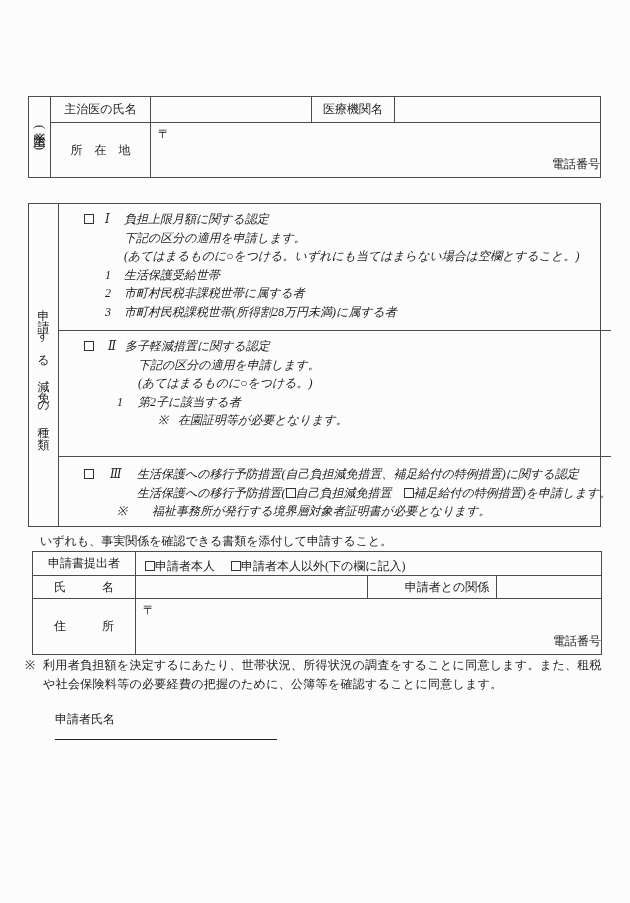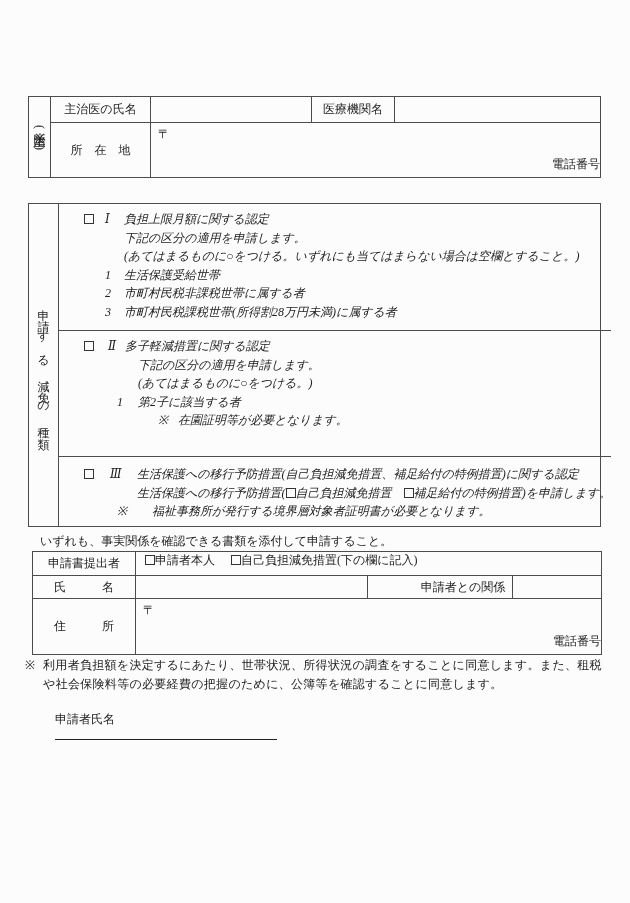--- a/index.html
+++ b/index.html
@@ -19,21 +19,21 @@
   .b-b { border-bottom: 1px solid #4c4c4c; }
 
   .vlabel {
     writing-mode: vertical-rl;
     text-orientation: mixed;
     display: flex; align-items: center; justify-content: center;
     line-height: 1;
   }
 
   .cell-c { display: flex; align-items: center; justify-content: center; }
-  .cell-l { display: flex; align-items: flex-start; }
+  .cell-l { display: flex; align-items: flex-end; }
 
   .cb {
     display: inline-block;
     width: 10px; height: 10px;
     border: 1px solid #333;
     background: #fcfcfc;
     vertical-align: -1px;
   }
 
   .line { line-height: 18.5px; white-space: nowrap; }
@@ -140,27 +140,27 @@
   </div>
 </div>
 
 <div class="abs line" style="left:40px; top:532px;">いずれも、事実関係を確認できる書類を添付して申請すること。</div>
 
 <div class="abs tbl" style="left:32px; top:551px; width:570px; height:104px; flex-direction:column;">
   <div class="b-b" style="height:24px; display:flex;">
     <div class="cell-c b-r" style="width:103px;">申請書提出者</div>
     <div class="cell-l" style="flex:1; padding-left:9px; gap:16px;">
       <span><span class="cb"></span><span>申請者本人</span></span>
-      <span><span class="cb"></span><span>自己負担減免措置(下の欄に記入)</span></span>
+      <span><span class="cb"></span><span>申請者本人以外(下の欄に記入)</span></span>
     </div>
   </div>
   <div class="b-b" style="height:23px; display:flex;gap:30px;">
     <div class="cell-c b-r" style="width:103px;">氏　　　名</div>
     <div class="cell-l b-r" style="width:202px; padding-left:6px;"></div>
-    <div class="cell-c b-r" style="width:99px;margin-left:16px;">申請者との関係</div>
+    <div class="cell-c b-r" style="width:99px;">申請者との関係</div>
     <div class="cell-l" style="flex:1; padding-left:6px;"></div>
   </div>
   <div style="flex:1; display:flex;">
     <div class="cell-c b-r" style="width:103px;">住　　　所</div>
     <div style="flex:1; display:flex; flex-direction:column; justify-content:space-between;">
       <div class="postal">〒</div>
       <div class="phone">電話番号</div>
     </div>
   </div>
 </div>

